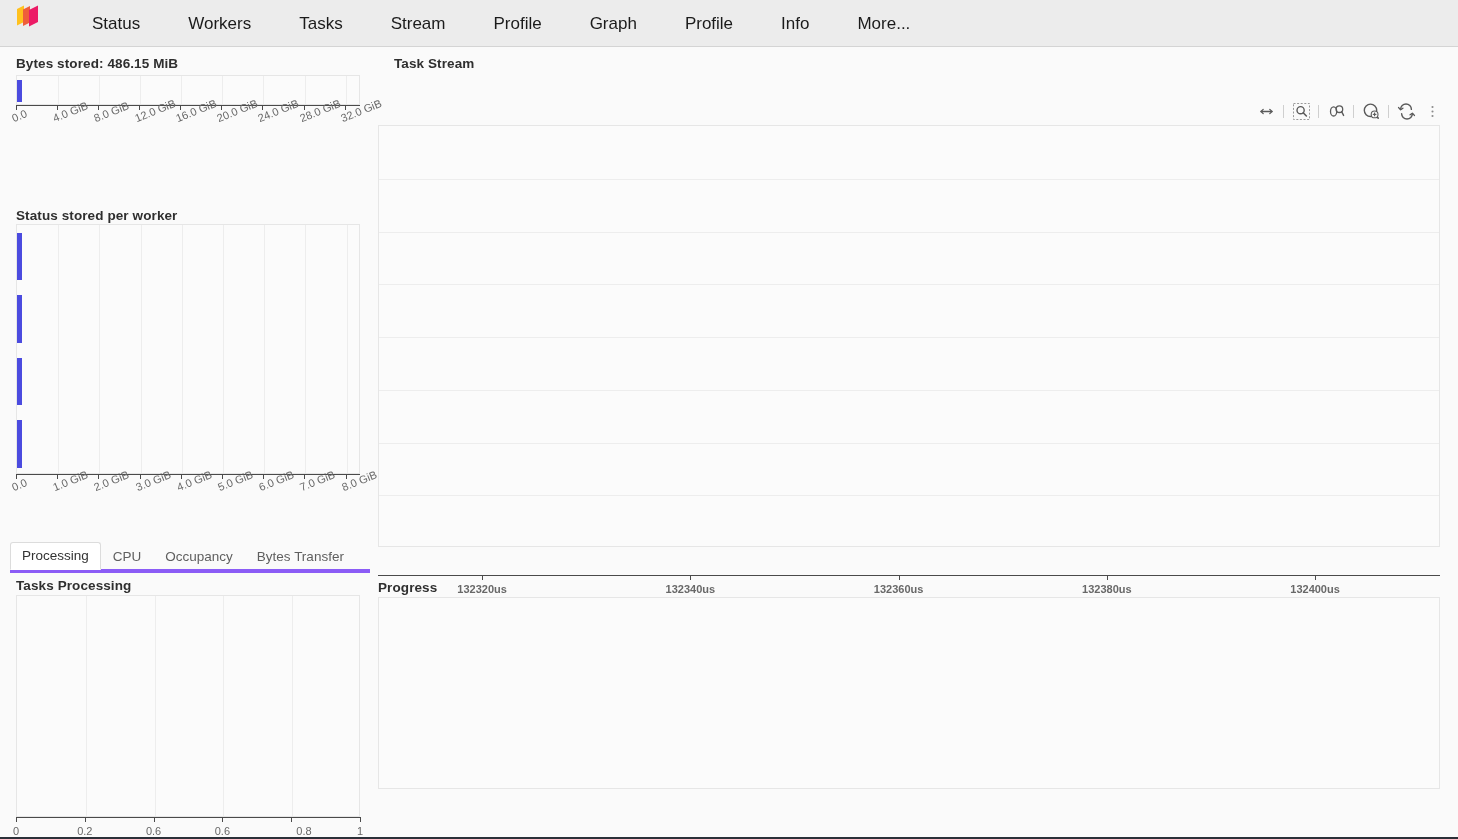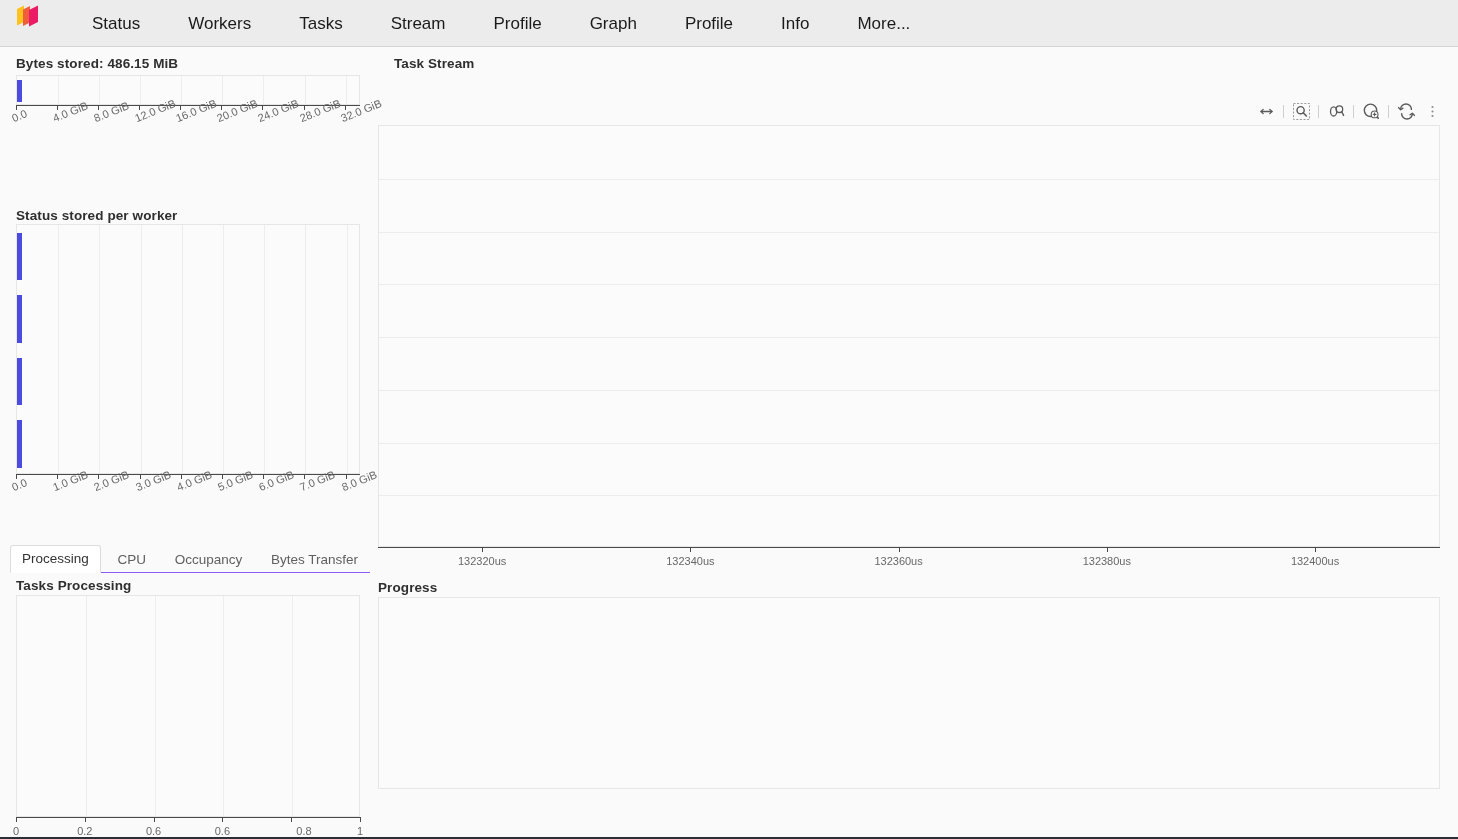--- a/index.html
+++ b/index.html
@@ -110,23 +110,22 @@
     position: absolute;
     background: #4b4bdf;
   }
 
   
   .tabs {
     display: flex;
     align-items: flex-end;
     height: 29px;
     margin: 10px 0 0 6px;
-    border-bottom: 1px solid #8b5cf6;
+    border-bottom: 4px solid #8b5cf6;
     width: 360px;
-    justify-content: space-between;
   }
   .tab {
     font-size: 13.5px;
     color: #5f5f5f;
     padding: 5px 11px 6px 11px;
     cursor: pointer;
     border: 1px solid transparent;
     border-bottom: none;
     position: relative;
     top: 1px;
@@ -374,21 +373,21 @@
 
     <div id="ts-plot" class="plot-frame" style="position:absolute; left:0px; top:78px; width:1062px; height:422px;">
         <div class="hgrid" style="top: 52.75px;"></div>
         <div class="hgrid" style="top: 105.5px;"></div>
         <div class="hgrid" style="top: 158.25px;"></div>
         <div class="hgrid" style="top: 211px;"></div>
         <div class="hgrid" style="top: 263.75px;"></div>
         <div class="hgrid" style="top: 316.5px;"></div>
         <div class="hgrid" style="top: 369.25px;"></div>
       </div>
-    <div id="ts-axis" class="axis" style="position:absolute; left:0px; top:500px; width:1062px;">
+    <div id="ts-axis" class="axis" style="position:absolute; left:0px; top:528px; width:1062px;font-weight:bold;">
       <div class="axis-line"></div>
     <div class="tick" style="left: 104.118px;"></div>
         <div class="tick-label flat" style="left: 104.118px; transform: translateX(-50%);">132320us</div>
         <div class="tick" style="left: 312.353px;"></div>
         <div class="tick-label flat" style="left: 312.353px; transform: translateX(-50%);">132340us</div>
         <div class="tick" style="left: 520.588px;"></div>
         <div class="tick-label flat" style="left: 520.588px; transform: translateX(-50%);">132360us</div>
         <div class="tick" style="left: 728.824px;"></div>
         <div class="tick-label flat" style="left: 728.824px; transform: translateX(-50%);">132380us</div>
         <div class="tick" style="left: 937.059px;"></div>

